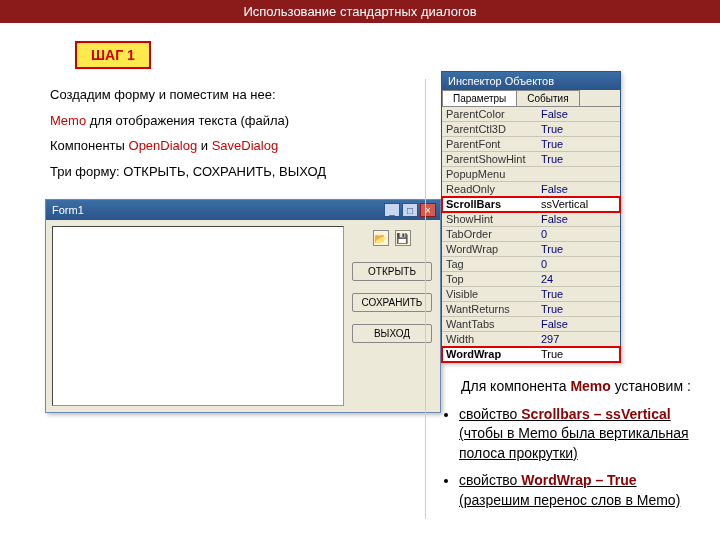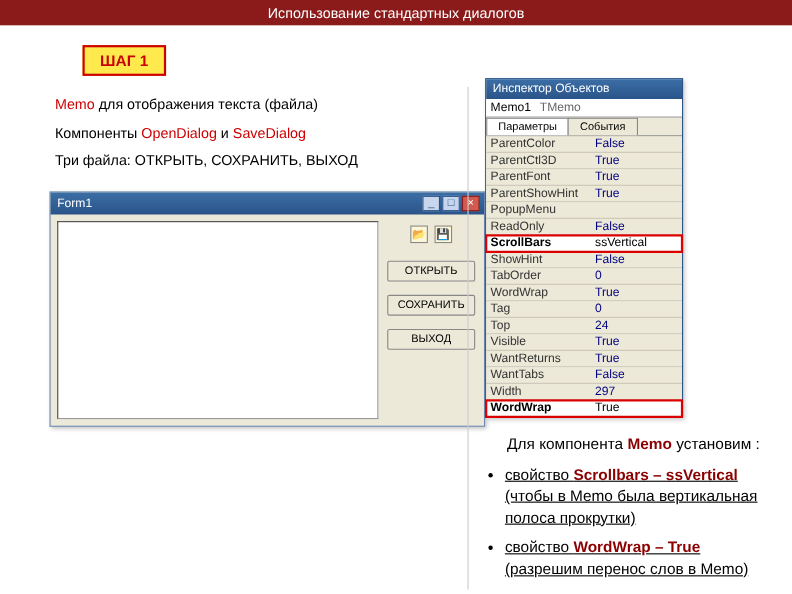--- a/index.html
+++ b/index.html
@@ -162,23 +162,24 @@
   <span>Использование стандартных диалогов</span>
 </div>
 
 <div class="step-badge">
   <span>ШАГ 1</span>
 </div>
 
 <div class="main">
   <div class="left">
     <div class="desc">
+      <p><span>Создадим форму и поместим на нее:</span></p>
       <p><span class="red">Memo</span><span> для отображения текста (файла)</span></p>
       <p><span>Компоненты </span><span class="red">OpenDialog</span><span> и </span><span class="red">SaveDialog</span></p>
-      <p><span>Три файла: ОТКРЫТЬ, СОХРАНИТЬ, ВЫХОД</span></p>
+      <p><span>Три форму: ОТКРЫТЬ, СОХРАНИТЬ, ВЫХОД</span></p>
     </div>
 
     <div class="form-window">
       <div class="form-title">
         <span>Form1</span>
         <div class="win-btns">
           <div class="win-btn">_</div>
           <div class="win-btn">□</div>
           <div class="win-btn close">×</div>
         </div>
@@ -194,24 +195,20 @@
           <div class="form-btn">СОХРАНИТЬ</div>
           <div class="form-btn">ВЫХОД</div>
         </div>
       </div>
     </div>
   </div>
 
   <div class="right">
     <div class="inspector">
       <div class="insp-title">Инспектор Объектов</div>
-      <div class="insp-head">
-        <span>Memo1</span>
-        <span style="color:#666">TMemo</span>
-      </div>
       <div class="insp-tabs">
         <div class="tab active">Параметры</div>
         <div class="tab">События</div>
       </div>
       <div id="insp-grid">
           <div class="insp-row">
             <div class="c1">ParentColor</div>
             <div class="c2">False</div>
           </div>
           <div class="insp-row">

